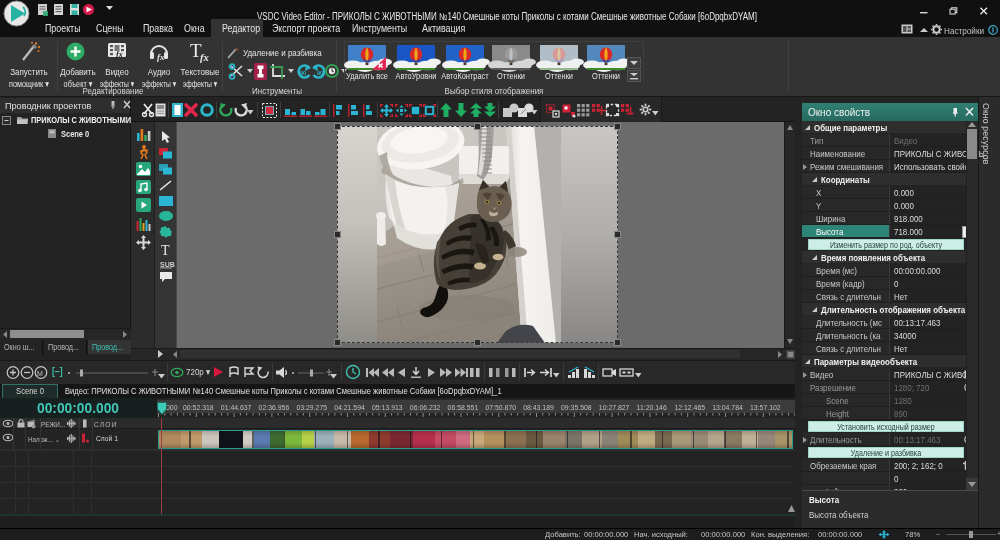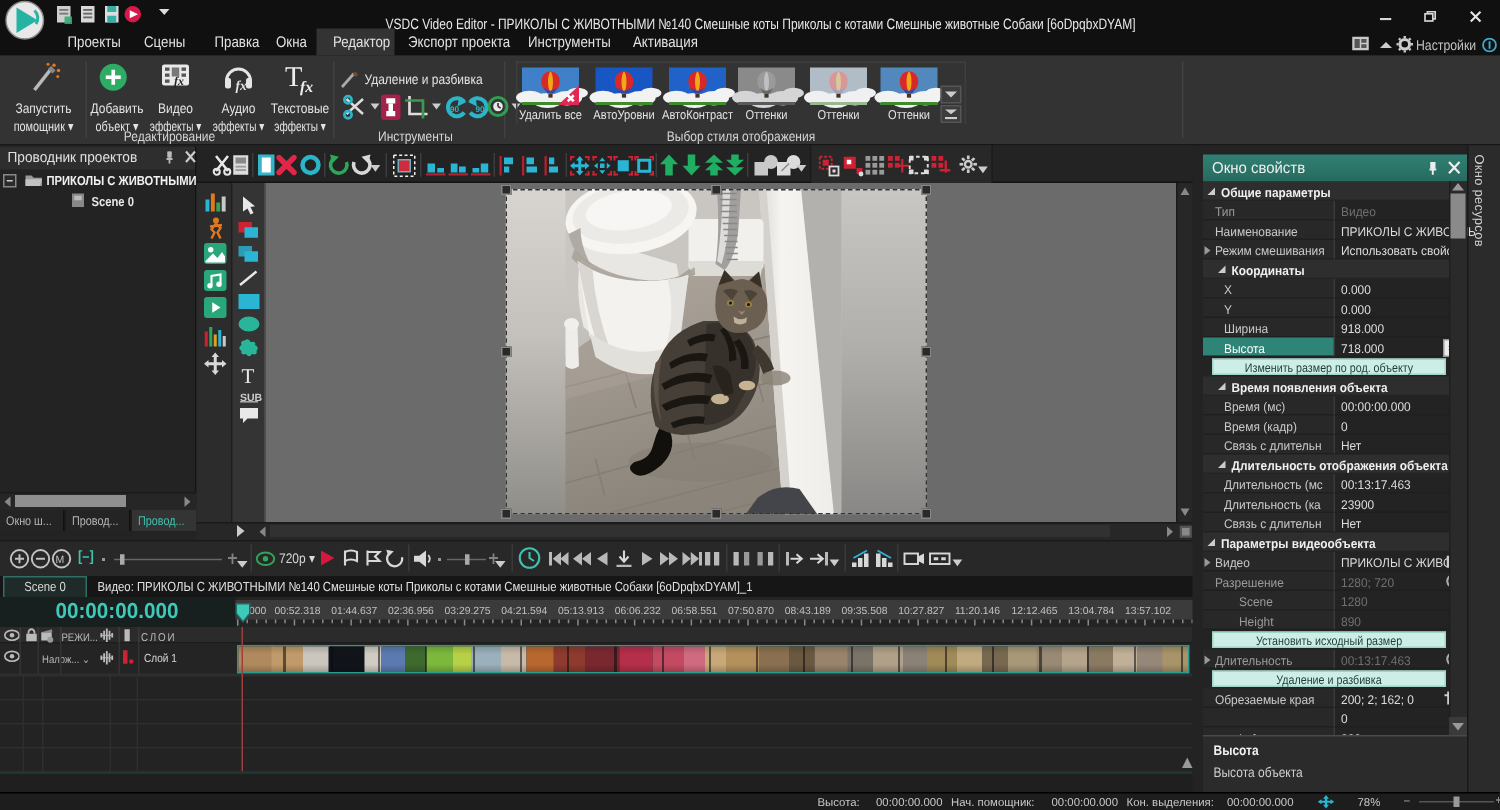--- a/index.html
+++ b/index.html
@@ -1225,21 +1225,21 @@
     <path d="M5 0 V5 H0 Z" fill="#ccc"></path>
   </svg>
 <div class="txt" style="left:821px;top:304.5px;font-size:8.6px;color:#f0f0f0;transform:scaleX(0.92);transform-origin:0 0;font-weight:bold;">Длительность отображения объекта</div>
 <div class="a" style="left:802px;top:316px;width:88px;height:13px;background:#282828;border-bottom:1px solid #1f1f1f;border-right:1px solid #3a3a3a;"></div>
 <div class="a" style="left:890px;top:316px;width:88px;height:13px;background:#232323;border-bottom:1px solid #1f1f1f;"></div>
 <div class="txt" style="left:816px;top:317.8px;font-size:8.4px;color:#c9c9c9;transform:scaleX(0.95);transform-origin:0 0;">Длительность (мс</div>
 <div class="txt" style="left:894px;top:317.8px;font-size:8.4px;color:#dcdcdc;transform:scaleX(0.95);transform-origin:0 0;">00:13:17.463</div>
 <div class="a" style="left:802px;top:329px;width:88px;height:13px;background:#282828;border-bottom:1px solid #1f1f1f;border-right:1px solid #3a3a3a;"></div>
 <div class="a" style="left:890px;top:329px;width:88px;height:13px;background:#232323;border-bottom:1px solid #1f1f1f;"></div>
 <div class="txt" style="left:816px;top:330.8px;font-size:8.4px;color:#c9c9c9;transform:scaleX(0.95);transform-origin:0 0;">Длительность (ка</div>
-<div class="txt" style="left:894px;top:330.8px;font-size:8.4px;color:#dcdcdc;transform:scaleX(0.95);transform-origin:0 0;">23900</div>
+<div class="txt" style="left:894px;top:330.8px;font-size:8.4px;color:#dcdcdc;transform:scaleX(0.95);transform-origin:0 0;">34000</div>
 <div class="a" style="left:802px;top:342px;width:88px;height:13px;background:#282828;border-bottom:1px solid #1f1f1f;border-right:1px solid #3a3a3a;"></div>
 <div class="a" style="left:890px;top:342px;width:88px;height:13px;background:#232323;border-bottom:1px solid #1f1f1f;"></div>
 <div class="txt" style="left:816px;top:343.8px;font-size:8.4px;color:#c9c9c9;transform:scaleX(0.95);transform-origin:0 0;">Связь с длительн</div>
 <div class="txt" style="left:894px;top:343.8px;font-size:8.4px;color:#dcdcdc;transform:scaleX(0.95);transform-origin:0 0;">Нет</div>
 <div class="a" style="left:802px;top:355px;width:176px;height:13px;background:#2e2e2e;border-bottom:1px solid #242424;"></div>
 <svg style="left:805px;top:359px" width="6" height="6" viewBox="0 0 6 6">
     <path d="M5 0 V5 H0 Z" fill="#ccc"></path>
   </svg>
 <div class="txt" style="left:814px;top:356.5px;font-size:8.6px;color:#f0f0f0;transform:scaleX(0.92);transform-origin:0 0;font-weight:bold;">Параметры видеообъекта</div>
 <div class="a" style="left:802px;top:368px;width:88px;height:13px;background:#282828;border-bottom:1px solid #1f1f1f;border-right:1px solid #3a3a3a;"></div>
@@ -1308,23 +1308,23 @@
   </svg>
 <div class="a" style="left:967px;top:129px;width:10px;height:30px;background:#8a8a8a;"></div>
 <div class="a" style="left:966px;top:478px;width:12px;height:12px;background:#3a3a3a;"></div>
 <svg style="left:968px;top:481px" width="8" height="6" viewBox="0 0 8 6">
     <path d="M4 6 L8 1 H0 Z" fill="#999"></path>
   </svg>
 <div class="a" style="left:802px;top:490px;width:176px;height:38px;background:#2b2b2b;border-top:1px solid #4a4a4a;"></div>
 <div class="txt" style="left:809px;top:495px;font-size:9.3px;color:#f2f2f2;transform:scaleX(0.86);transform-origin:0 0;font-weight:bold;">Высота</div>
 <div class="txt" style="left:809px;top:510px;font-size:9.3px;color:#cfcfcf;transform:scaleX(0.86);transform-origin:0 0;">Высота объекта</div>
 <div class="a" style="left:0px;top:528px;width:1000px;height:12px;background:#1d1d1d;border-top:1px solid #000;"></div>
-<div class="txt" style="left:545px;top:530px;font-size:7.6px;color:#c6c6c6;transform:scaleX(1.0);transform-origin:0 0;">Высота:</div>
+<div class="txt" style="left:545px;top:530px;font-size:7.6px;color:#c6c6c6;transform:scaleX(1.0);transform-origin:0 0;">Добавить:</div>
 <div class="txt" style="left:584px;top:530px;font-size:7.6px;color:#c6c6c6;transform:scaleX(1.0);transform-origin:0 0;">00:00:00.000</div>
-<div class="txt" style="left:634px;top:530px;font-size:7.6px;color:#c6c6c6;transform:scaleX(1.0);transform-origin:0 0;">Нач. помощник:</div>
+<div class="txt" style="left:634px;top:530px;font-size:7.6px;color:#c6c6c6;transform:scaleX(1.0);transform-origin:0 0;">Нач. исходный:</div>
 <div class="txt" style="left:701px;top:530px;font-size:7.6px;color:#c6c6c6;transform:scaleX(1.0);transform-origin:0 0;">00:00:00.000</div>
 <div class="txt" style="left:751px;top:530px;font-size:7.6px;color:#c6c6c6;transform:scaleX(1.0);transform-origin:0 0;">Кон. выделения:</div>
 <div class="txt" style="left:818px;top:530px;font-size:7.6px;color:#c6c6c6;transform:scaleX(1.0);transform-origin:0 0;">00:00:00.000</div>
 <svg style="left:878px;top:530px" width="12" height="9" viewBox="0 0 12 9">
     <path d="M6 0 L8 2.5 H6.8 V3.8 H9 V2.8 L11.5 4.5 L9 6.2 V5.2 H6.8 V6.5 H8 L6 9 L4 6.5 H5.2 V5.2 H3 V6.2 L0.5 4.5 L3 2.8 V3.8 H5.2 V2.5 H4 Z" fill="#2ab5d4"></path>
   </svg>
 <div class="txt" style="left:905px;top:530px;font-size:7.6px;color:#c6c6c6;transform:scaleX(1.0);transform-origin:0 0;">78%</div>
 <div class="txt" style="left:936px;top:529px;font-size:8px;color:#aaa;transform:scaleX(0.86);transform-origin:0 0;">–</div>
 <div class="a" style="left:946px;top:533.5px;width:50px;height:1px;background:#555;"></div>
 <div class="a" style="left:969px;top:530.5px;width:4px;height:7px;background:#999;"></div>

